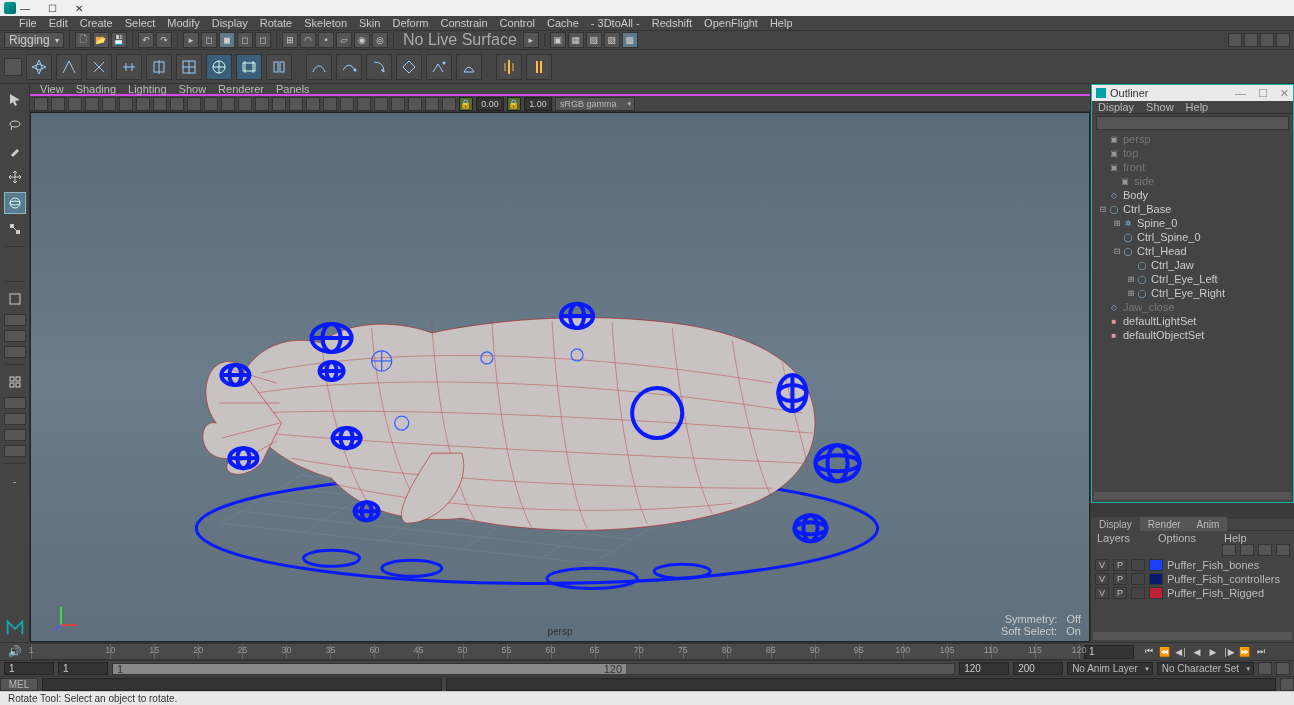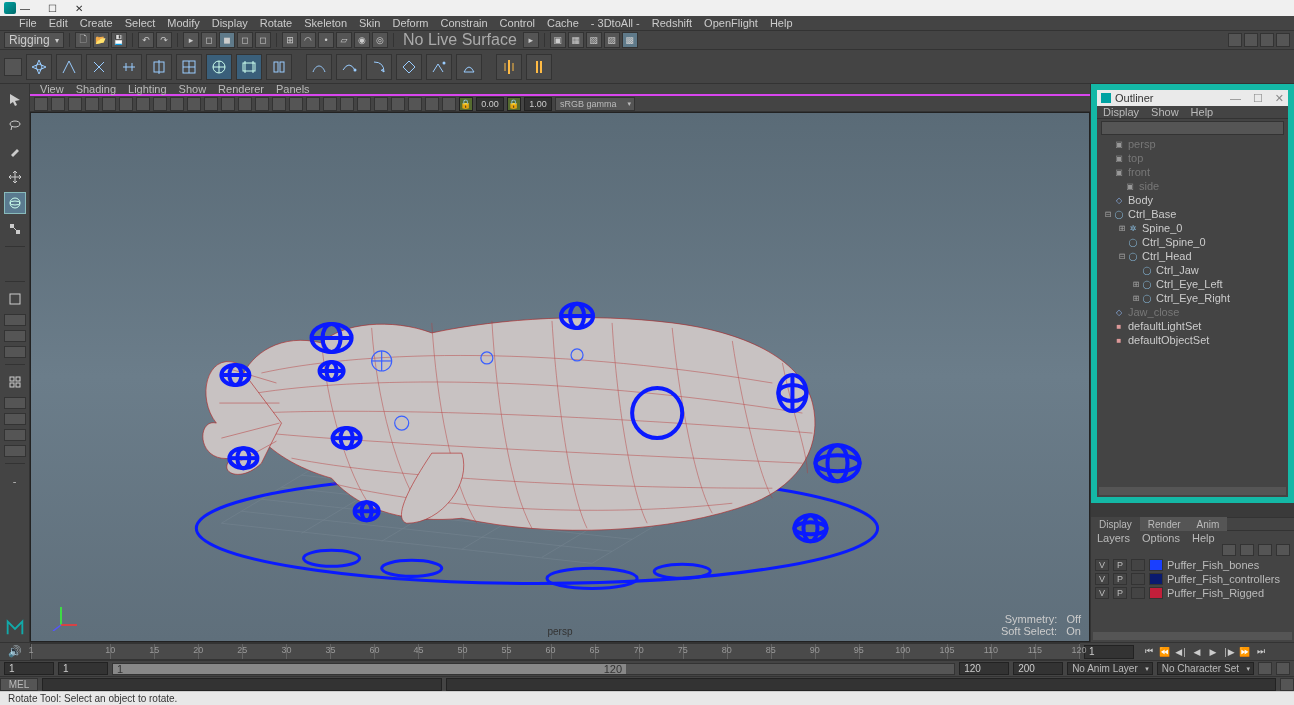--- a/index.html
+++ b/index.html
@@ -57,40 +57,40 @@
 .vt-select::after { content:"▾"; position:absolute; right:3px; font-size:7px;}
 
 
 .viewport { flex:1; position:relative; background:linear-gradient(#5a6b77 0%, #6b7d8a 50%, #5f6f7b 100%); border:1px solid #222; min-height:0; }
 .viewport .camera-label { position:absolute; bottom:4px; left:50%; transform:translateX(-50%); font-size:10px; color:#333; }
 .viewport .hud-right { position:absolute; bottom:4px; right:8px; font-size:9px; color:#ccc; text-align:right; line-height:12px;}
 .viewport .axis-gizmo { position:absolute; left:20px; bottom:10px; width:30px; height:30px; }
 
 
 .right-col { width:204px; display:flex; flex-direction:column; background:#444; border-left:1px solid #333;}
-.outliner { flex:1; display:flex; flex-direction:column; border:6px solid #14b8a6; background:#444; min-height:0;}
+.outliner { flex:1; display:flex; flex-direction:column; border:1px solid #14b8a6; background:#444; min-height:0;}
 .outliner-title { height:16px; background:#eaeaea; color:#333; display:flex; align-items:center; padding:0 4px; gap:4px; font-size:10px;}
 .outliner-title .o-logo { width:10px; height:10px; background:#00a3a3;}
 .outliner-title .o-ctl { margin-left:auto; display:flex; gap:12px; color:#888; font-size:9px;}
 .outliner-menu { height:13px; background:#444; border-bottom:1px solid #333; display:flex; align-items:center; gap:12px; padding:0 6px; font-size:10px;}
 .outliner-search { height:14px; background:#555; margin:2px 4px; border:1px solid #333;}
 .outliner-tree { flex:1; overflow-y:auto; position:relative; background:#444;}
 .outliner-tree::-webkit-scrollbar{width:8px;} .outliner-tree::-webkit-scrollbar-thumb{background:#666;}
 .tree-row { height:14px; display:flex; align-items:center; font-size:10px; color:#ccc; white-space:nowrap;}
 .tree-row .expander { width:10px; text-align:center; font-size:8px; color:#aaa; cursor:pointer;}
 .tree-row .expander.none { visibility:hidden; }
 .tree-row .node-icon { width:12px; height:10px; margin-right:3px; display:flex; align-items:center; justify-content:center;}
 .tree-row.dim { color:#777; }
 .outliner-hscroll { height:8px; background:#555; margin:0 2px 2px 2px;}
 
 
 .cb-tabs { height:14px; background:#444; border-top:1px solid #333; border-bottom:1px solid #333; display:flex; align-items:center;}
 .cb-tabs .cb-tab { padding:0 8px; height:14px; display:flex; align-items:center; font-size:10px; color:#bbb; cursor:pointer; background:#555;}
 .cb-tabs .cb-tab.active { background:#444; }
-.layer-menu { height:13px; background:#444; display:flex; align-items:center; gap:12px; padding:0 6px; font-size:10px;}
+.layer-menu { height:13px; background:#444; display:flex; align-items:center; gap:28px; padding:0 6px; font-size:10px;}
 .layer-btnrow { height:14px; display:flex; justify-content:flex-end; gap:4px; padding:0 4px;}
 .layer-btnrow .lb { width:14px; height:12px; background:#555; border:1px solid #333;}
 .layer-list { background:#444; }
 .layer-row { height:14px; display:flex; align-items:center; gap:4px; padding:0 4px; font-size:10px;}
 .layer-row .cell { width:14px; height:12px; border:1px solid #333; background:#444; display:flex; align-items:center; justify-content:center; font-size:9px;}
 .layer-row .swatch { width:14px; height:12px; border:1px solid #333;}
 .layer-hscroll { height:8px; background:#555; margin:2px;}
 
 
 .timeslider { height:18px; background:#444; border-top:1px solid #333; display:flex; align-items:center;}

